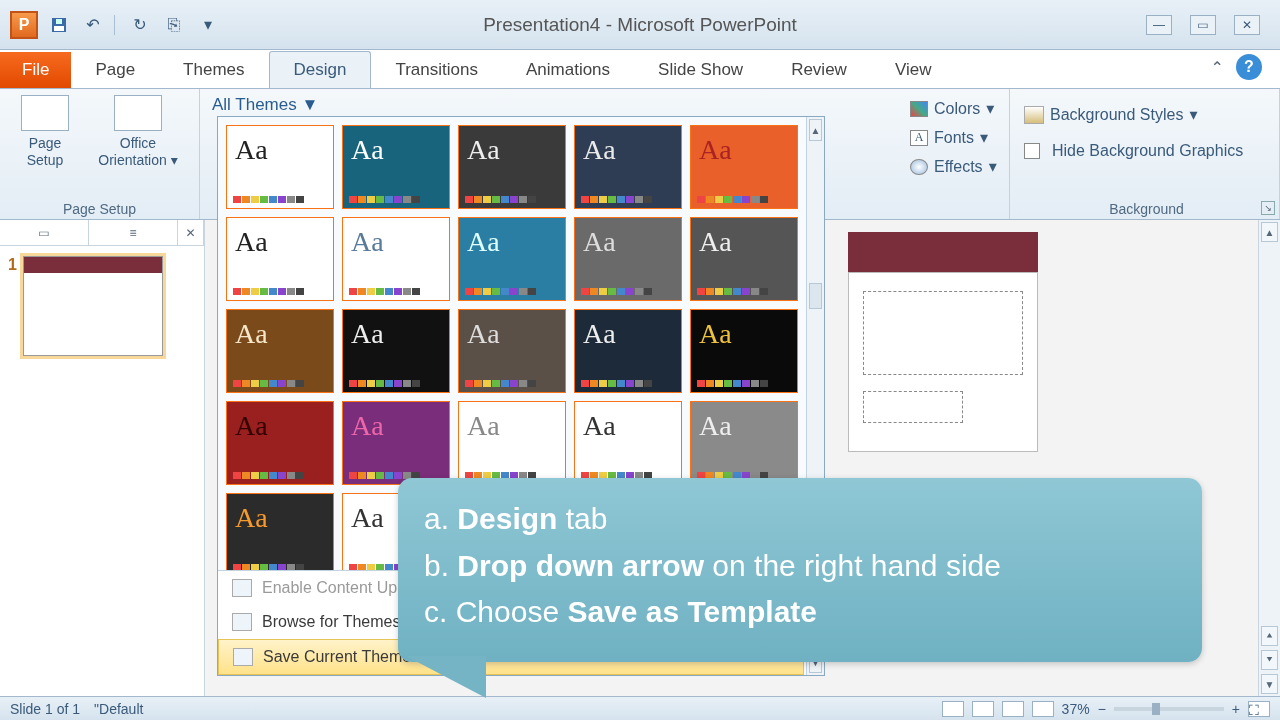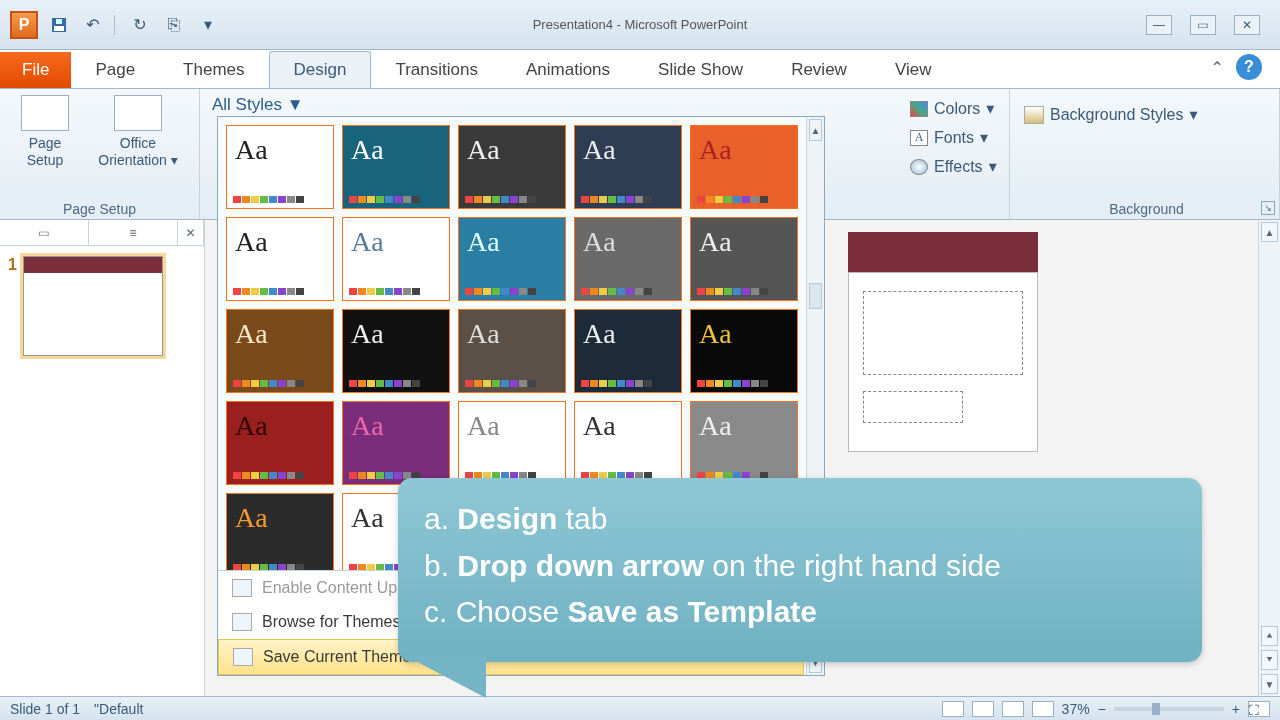--- a/index.html
+++ b/index.html
@@ -4,21 +4,21 @@
 <style>
 * { margin: 0; padding: 0; box-sizing: border-box; font-family: "Segoe UI", Tahoma, sans-serif; }
 body { width: 1280px; height: 720px; overflow: hidden; background: #fff; position: relative; }
 
 
 .title-bar { height: 50px; background: linear-gradient(#e8f0f7, #d5e3ee); display: flex; align-items: center; border-bottom: 1px solid #a3b8cc; position: relative; }
 .qat { display: flex; align-items: center; gap: 8px; padding-left: 10px; }
 .app-icon { width: 28px; height: 28px; background: linear-gradient(#f89a4a, #e06a1f); border: 2px solid #c25318; display: flex; align-items: center; justify-content: center; color: #fff; font-weight: bold; font-size: 16px; }
 .qat-btn { width: 26px; height: 26px; display: flex; align-items: center; justify-content: center; color: #3a5a7a; cursor: pointer; }
 .qat-sep { width: 5px; height: 20px; border-left: 1px solid #a9bed1; }
-.title-text { position: absolute; left: 50%; transform: translateX(-50%); color: #555; font-size: 13px; }
+.title-text { position: absolute; left: 50%; transform: translateX(-50%); color: #555; font-size: 19px; }
 .win-controls { margin-left: auto; display: flex; gap: 18px; padding-right: 20px; }
 .win-btn { width: 26px; height: 20px; border: 1px solid #9ab0c4; background: #eaf1f7; display: flex; align-items: center; justify-content: center; font-size: 12px; color: #3a5a7a; cursor: pointer; }
 
 
 .ribbon-tabs { height: 38px; background: #fff; display: flex; align-items: flex-end; position: relative; }
 .file-tab { background: linear-gradient(#f66a1f, #e24a00); color: #fff; padding: 8px 22px; font-size: 17px; cursor: pointer; }
 .tab { padding: 8px 24px; font-size: 17px; color: #444; cursor: pointer; }
 .tab.active { color: #3a5a7a; border: 1px solid #a3b8cc; border-bottom: none; background: #eaf1f7; border-radius: 3px 3px 0 0; }
 .ribbon-right { position: absolute; right: 18px; top: 4px; display: flex; gap: 12px; align-items: center; }
 .help-btn { width: 26px; height: 26px; border-radius: 50%; background: #3a8ed8; color: #fff; display: flex; align-items: center; justify-content: center; font-weight: bold; font-size: 16px; }
@@ -149,34 +149,38 @@
       </div>
       <div class="big-btn" style="width:96px;">
         <div class="ico"></div>
         <div class="lbl"><span>Office Orientation</span> ▾</div>
       </div>
     </div>
     <div class="group-label">Page Setup</div>
   </div>
 
   <div class="themes-area">
-    <div class="themes-header"><span>All Styles</span> ▼</div>
+    <div class="themes-header"><span>All Themes</span> ▼</div>
   </div>
 
   <div class="group colors-group">
     <div class="group-content" style="flex-direction:column; gap:2px;">
       <div class="row-btn"><span class="sw"></span><span>Colors</span> ▾</div>
       <div class="row-btn"><span style="border:1px solid #888;width:18px;height:16px;display:flex;align-items:center;justify-content:center;font-family:serif;font-size:12px;background:#fff;">A</span><span>Fonts</span> ▾</div>
       <div class="row-btn"><span style="border:1px solid #888;width:18px;height:16px;border-radius:50%;background:radial-gradient(#fff,#9bd);"></span><span>Effects</span> ▾</div>
     </div>
   </div>
 
   <div class="group bg-group" style="position:relative;">
     <div class="group-content" style="flex-direction:column; gap:10px; padding-top:6px;">
       <div class="row-btn"><span style="width:20px;height:18px;background:linear-gradient(#fff,#d6be7a);border:1px solid #aaa;"></span><span>Background Styles</span> ▾</div>
+      <div class="row-btn">
+          <span class="chk"></span>
+          <span>Hide Background Graphics</span>
+        </div>
     </div>
     <div class="group-label">Background</div>
     <div class="launcher">↘</div>
   </div>
 </div>
 
 <div class="workspace">
   <div class="slide-panel">
     <div class="panel-tabs">
       <div class="ptab">▭</div>

